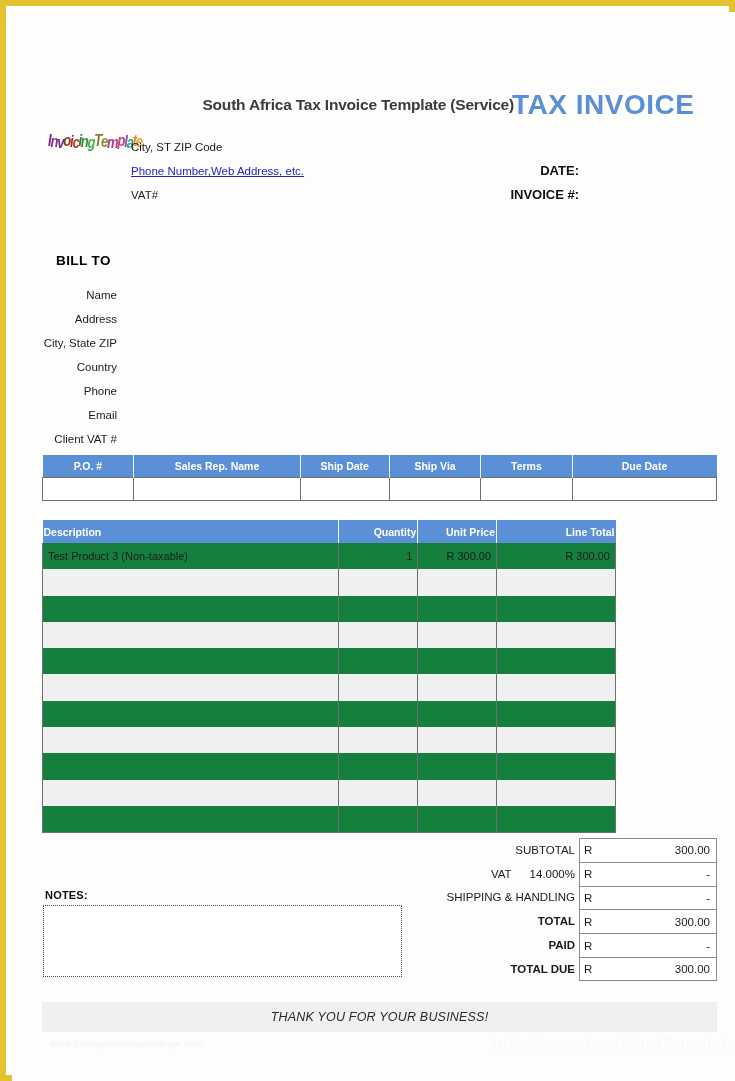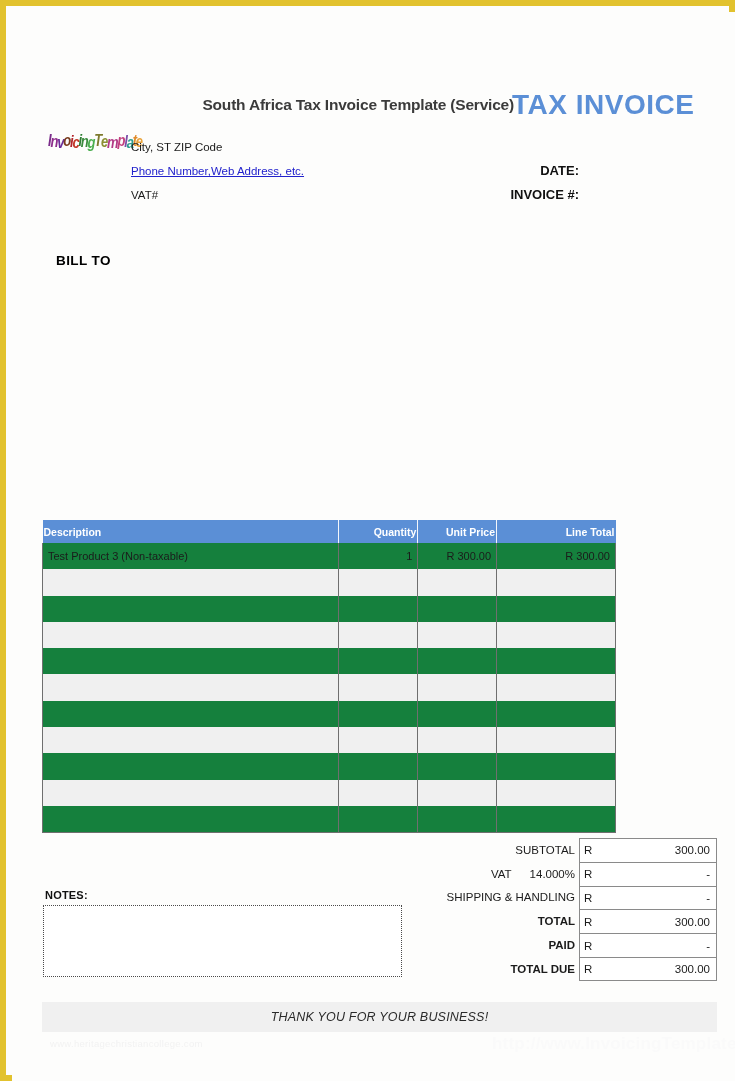--- a/index.html
+++ b/index.html
@@ -251,21 +251,52 @@
       <div class="link">Phone Number,Web Address, etc.</div>
       <div>VAT#</div>
     </div>
 
     <div class="meta-labels">
       <div>DATE:</div>
       <div>INVOICE #:</div>
     </div>
 
     <div class="bill-to-title">BILL TO</div>
-
+    <div class="bill-to-list">
+      <div>Name</div>
+      <div>Address</div>
+      <div>City, State ZIP</div>
+      <div>Country</div>
+      <div>Phone</div>
+      <div>Email</div>
+      <div>Client VAT #</div>
+    </div>
+
+    <table class="info-table">
+      <thead>
+        <tr>
+          <th style="width:88px">P.O. #</th>
+          <th style="width:160px">Sales Rep. Name</th>
+          <th style="width:86px">Ship Date</th>
+          <th style="width:88px">Ship Via</th>
+          <th style="width:88px">Terms</th>
+          <th style="width:139px">Due Date</th>
+        </tr>
+      </thead>
+      <tbody>
+        <tr class="body-row">
+          <td></td>
+          <td></td>
+          <td></td>
+          <td></td>
+          <td></td>
+          <td></td>
+        </tr>
+      </tbody>
+    </table>
 
     <table class="items-table">
       <thead>
         <tr>
           <th class="c-desc">Description</th>
           <th class="c-qty">Quantity</th>
           <th class="c-unit">Unit Price</th>
           <th class="c-line">Line Total</th>
         </tr>
       </thead>

